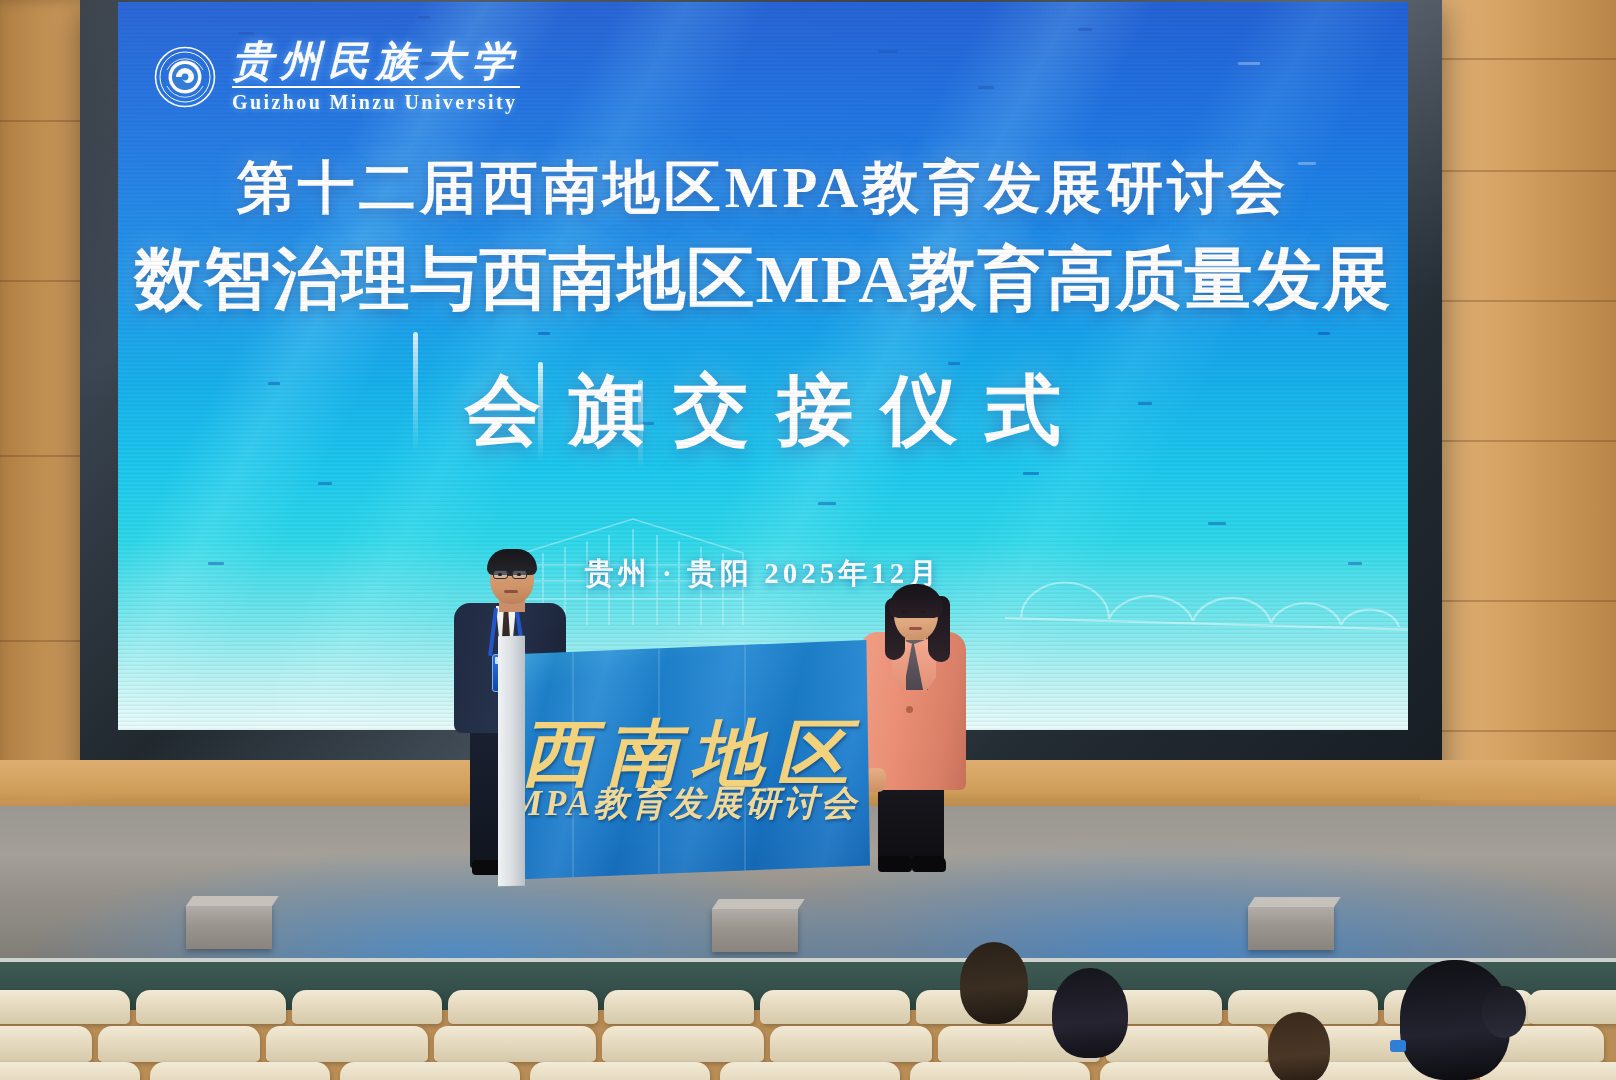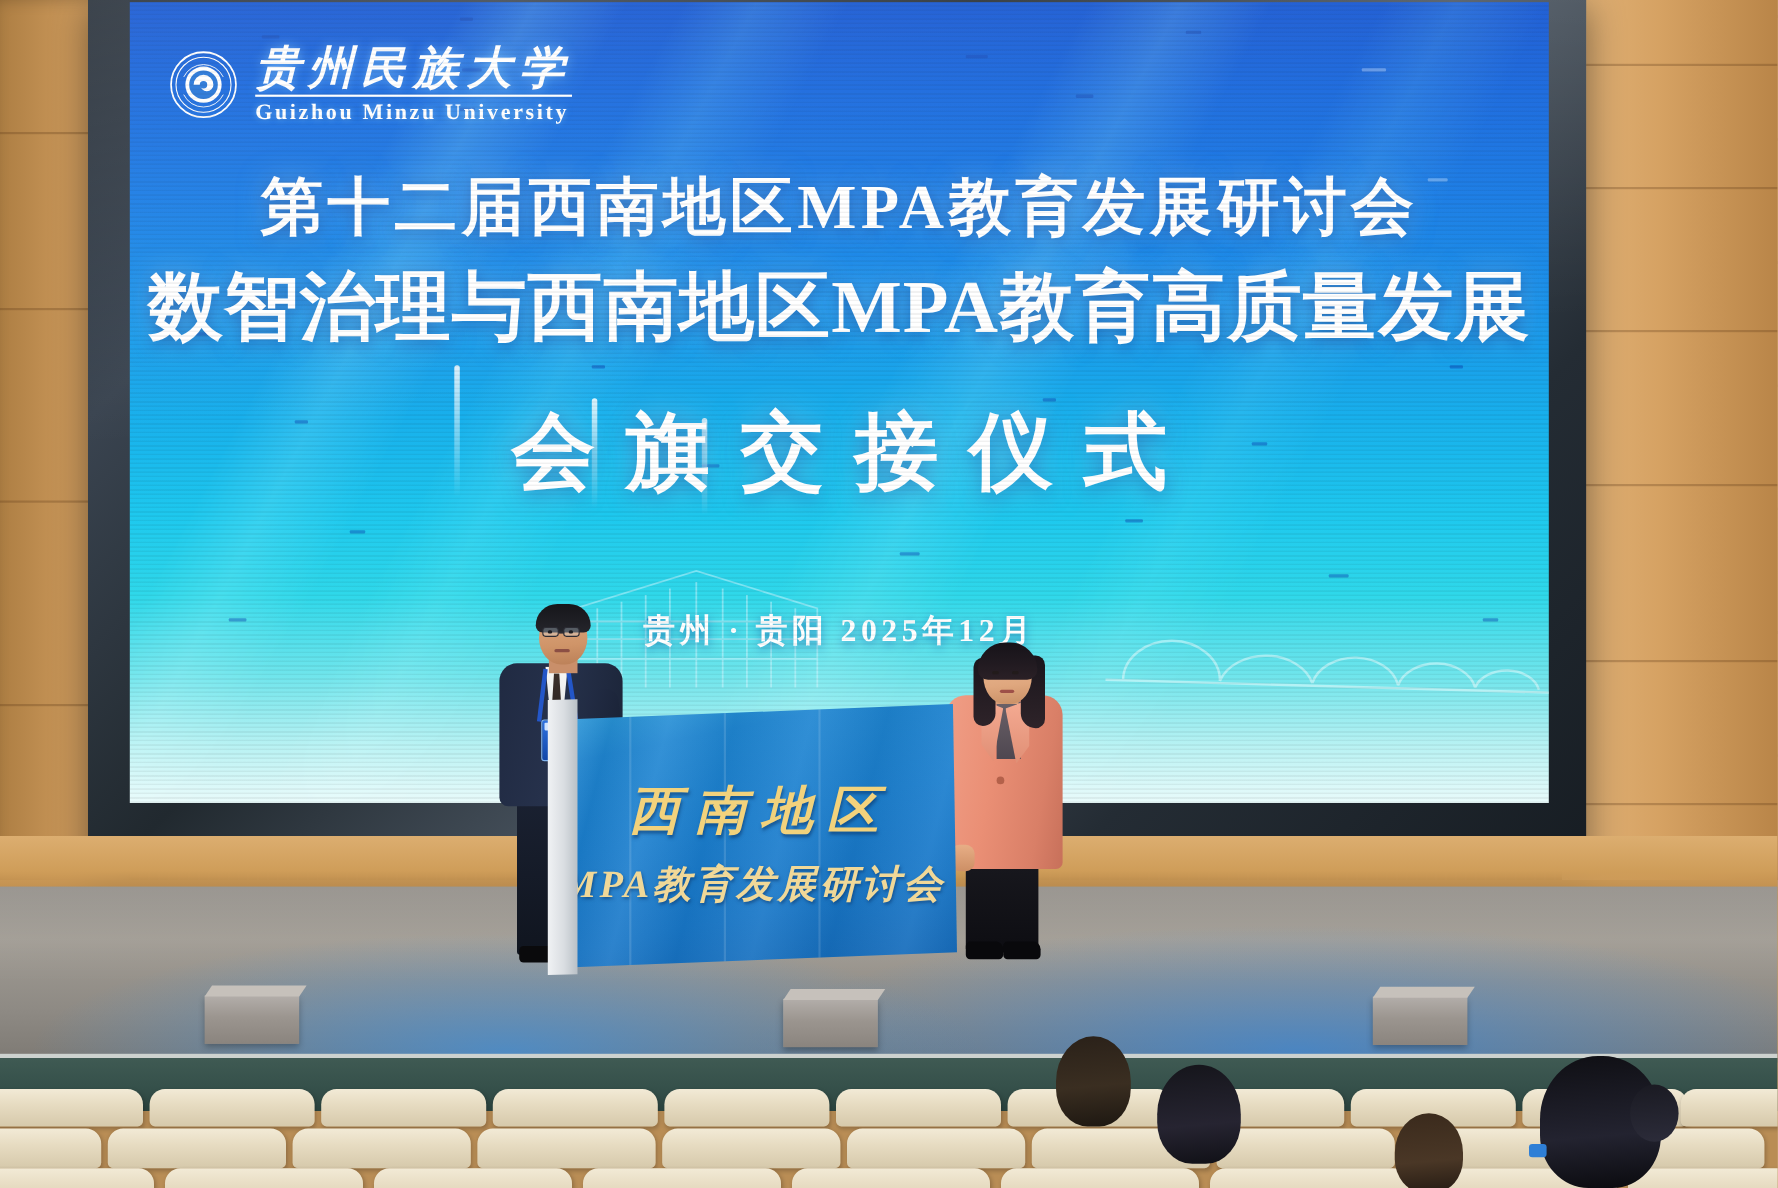--- a/index.html
+++ b/index.html
@@ -256,21 +256,21 @@
     box-shadow: 0 8px 22px rgba(0,0,0,.30);
   }
   .flag-pole-hem {
     position:absolute; left:498px; top:636px; width:27px; height:250px;
     background: linear-gradient(90deg,#f0f2f4,#d9dde1 55%,#b9c0c6);
     transform: skewY(-1.2deg);
   }
   .flag-t1 {
     position:absolute; left:0; right:0; top:66px; text-align:center;
     font-family:"Liberation Serif", serif; font-weight:700; font-style:italic;
-    font-size:47px; letter-spacing:13px; text-indent:13px;
+    font-size:72px; letter-spacing:13px; text-indent:13px;
     color:#f2d27c; text-shadow: 1px 2px 3px rgba(10,50,100,.55);
   }
   .flag-t2 {
     position:absolute; left:0; right:0; top:140px; text-align:center;
     font-family:"Liberation Serif", serif; font-weight:700; font-style:italic;
     font-size:35px; letter-spacing:3px;
     color:#f0d898; text-shadow: 1px 2px 3px rgba(10,50,100,.55);
   }
   .flag-fold { position:absolute; top:0; width:2px; height:100%; background: rgba(255,255,255,.13); }
 

